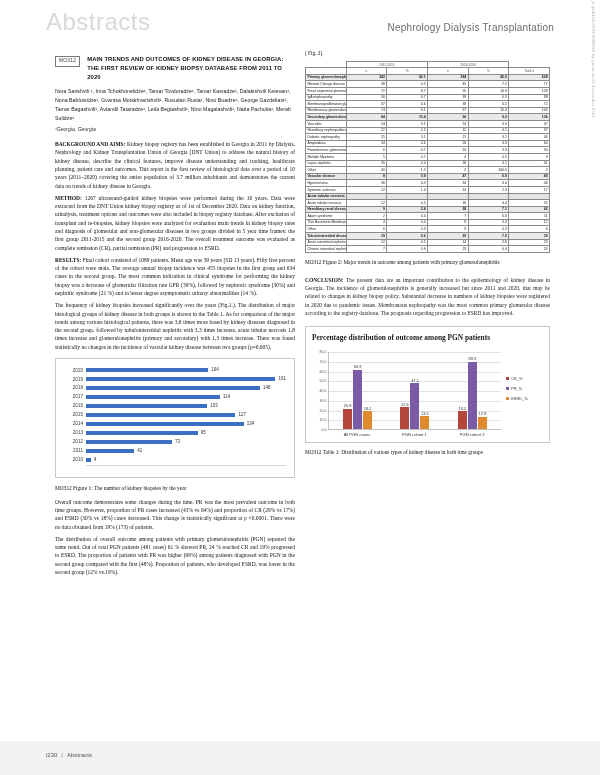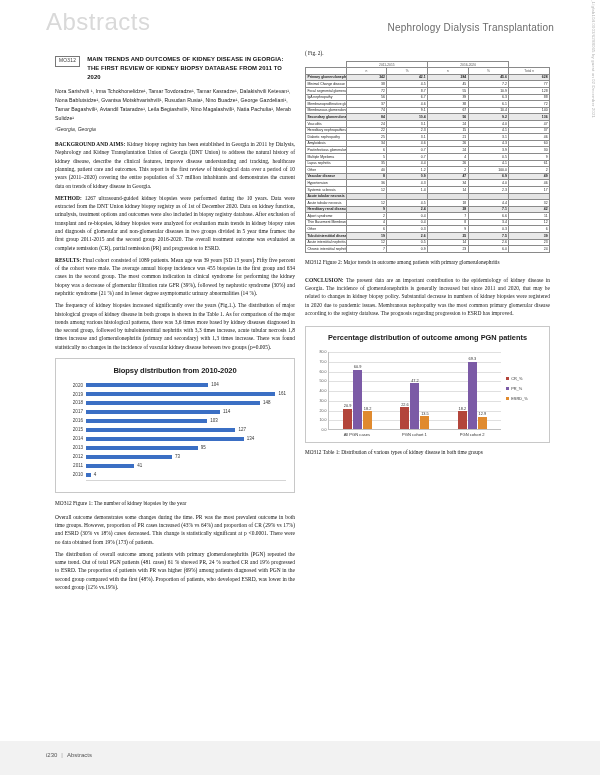--- a/index.html
+++ b/index.html
@@ -124,21 +124,21 @@
   .tab-cap { margin-top:6px; font-size:5.3px; color:#111; line-height:1.5; }
 
   .concl { margin-top:9px; font-size:5.45px; line-height:1.52; text-align:justify; }
 
   
   .fig3-box {
     margin-top:9px; border:0.7px solid #c8c8c8; background:#fff;
     padding:6px 6px 5px 6px;
   }
   .fig3-title {
-    text-align:center; font-family:Liberation Sans, sans-serif;
+    font-family:Liberation Serif, serif;
     font-weight:bold; font-size:7.4px; color:#1a1a1a;
     line-height:1.35; margin-bottom:9px;
   }
   .fig3-main { display:flex; }
   .fig3-plotwrap { flex:1; display:flex; }
   .yaxis {
     width:16px; position:relative; height:78px;
     font-family:"Liberation Sans", sans-serif; font-size:3.6px; color:#555;
   }
   .yt { position:absolute; right:1.5px; transform:translateY(-50%); white-space:nowrap; }
@@ -210,21 +210,20 @@
     <p>
       <span class="lbl">METHOD:</span><span> 1267 ultrasound-guided kidney biopsies were performed during the 10 years. Data were extracted from the DNT Union kidney biopsy registry as of 1st of December 2020. Data on kidney function, urinalysis, treatment options and outcomes were also included in biopsy registry database. After exclusion of transplant and re-biopsies, kidney biopsies were analyzed for evaluation main trends in kidney biopsy rates and diagnosis of glomerular and non-glomerular diseases in two groups divided in 5 year time frames: the first group 2011-2015 and the second group 2016-2020. The overall treatment outcome was evaluated as complete remission (CR), partial remission (PR) and progression to ESRD.</span>
     </p>
     <p>
       <span class="lbl">RESULTS:</span><span> Final cohort consisted of 1089 patients. Mean age was 39 years [SD 13 years]. Fifty five percent of the cohort were male. The average annual biopsy incidence was 455 biopsies in the first group and 634 cases in the second group. The most common indication in clinical syndrome for performing the kidney biopsy was a decrease of glomerular filtration rate GFR (39%), followed by nephrotic syndrome (30%) and nephritic syndrome (21 %) and in lesser degree asymptomatic urinary abnormalities (14 %).</span>
     </p>
     <p>The frequency of kidney biopsies increased significantly over the years (Fig.1.). The distribution of major histological groups of kidney disease in both groups is shown in the Table 1. As for comparison of the major trends among various histological patterns, there was 3,6 times more based by kidney diseases diagnosed in the second group, followed by tubulointerstitial nephritis with 3,3 times increase, acute tubular necrosis 1,8 times increase and glomerulonephritis (primary and secondary) with 1,3 times increase. There was found statistically no changes in the incidence of vascular kidney disease between two groups (p=0.005).</p>
   </div>
 
   <div class="fig1-box">
-    <div class="fig1-title">Biopsy distribution from 2010-2020</div>
     <div class="fig1-plot" id="fig1-plot">
         <div class="brow">
           <div class="brow-lbl">2020</div>
           <div class="brow-track">
             <div class="brow-bar" style="width: 61.1765%; background: rgb(59, 111, 196);"></div>
             <span class="brow-val" style="left: calc(61.1765% + 3px);">104</span>
           </div>
         </div>
         <div class="brow">
           <div class="brow-lbl">2019</div>

